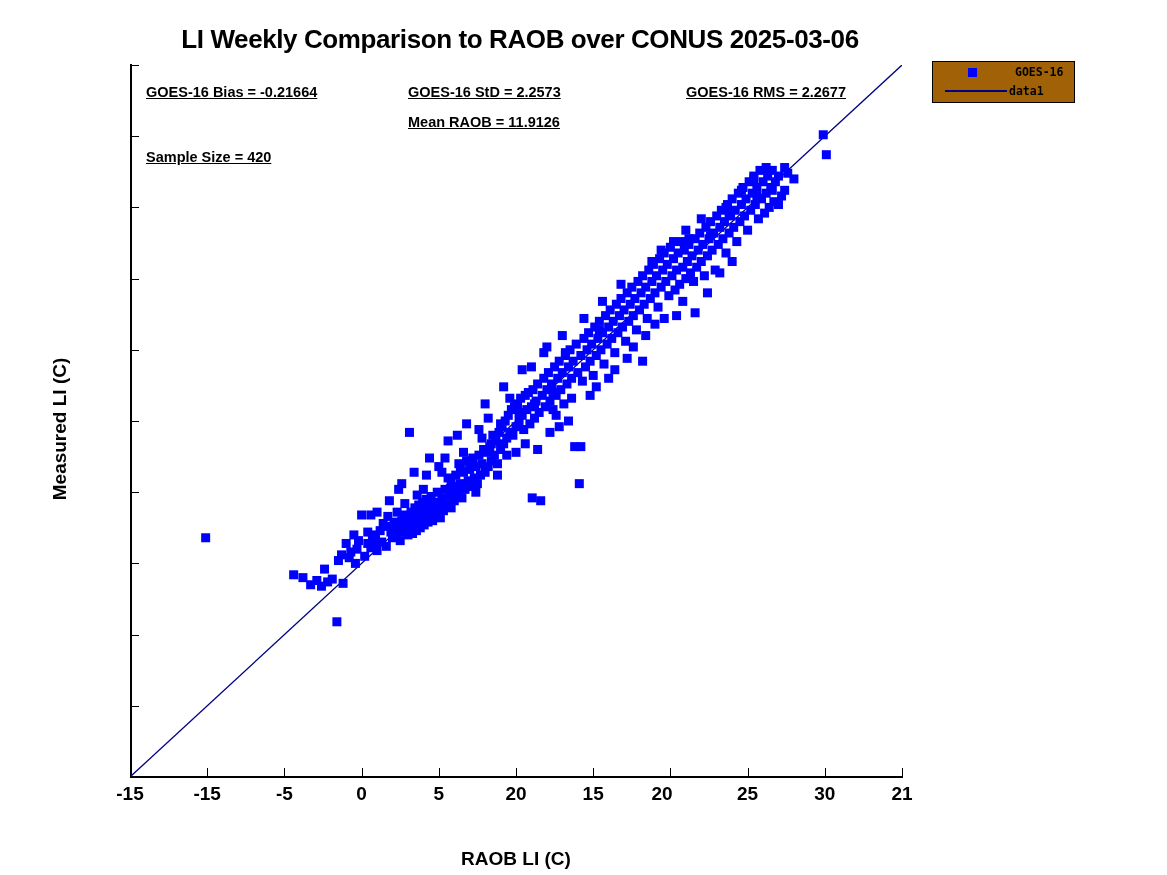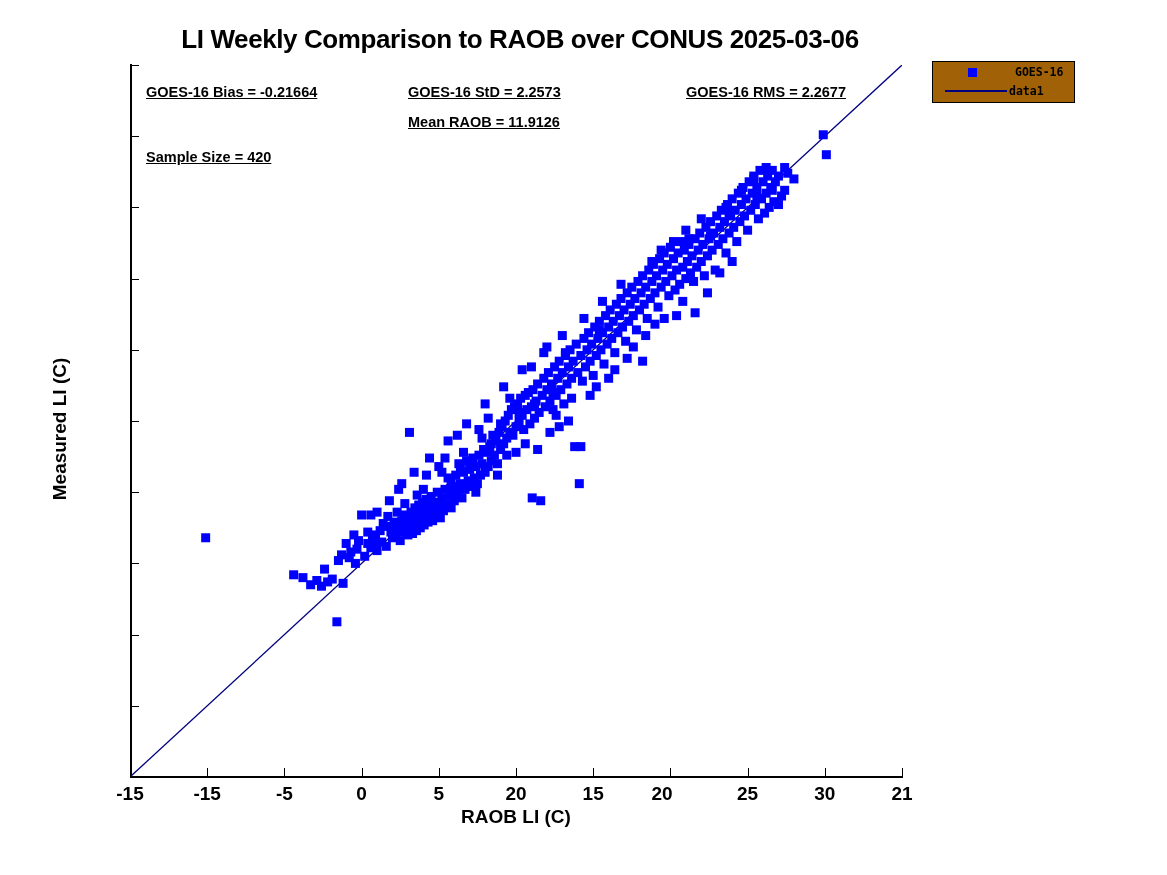--- a/index.html
+++ b/index.html
@@ -41,21 +41,21 @@
   }
   .ticklabel-x{
     position:absolute;top:718px;
     font-size:19px;font-weight:bold;color:#000;
     text-align:left;white-space:nowrap;
     transform:translateX(-50%);
   }
 
   
   .xlabel{
-    position:absolute;left:130px;top:806px;width:772px;
+    position:absolute;left:130px;top:848px;width:772px;
     text-align:center;font-size:19px;font-weight:bold;color:#000;
   }
   .ylabel{
     position:absolute;left:-240px;top:418px;width:600px;
     text-align:center;font-size:19px;font-weight:bold;color:#000;
     transform:rotate(-90deg);transform-origin:center center;
   }
 
   
   .stat{

